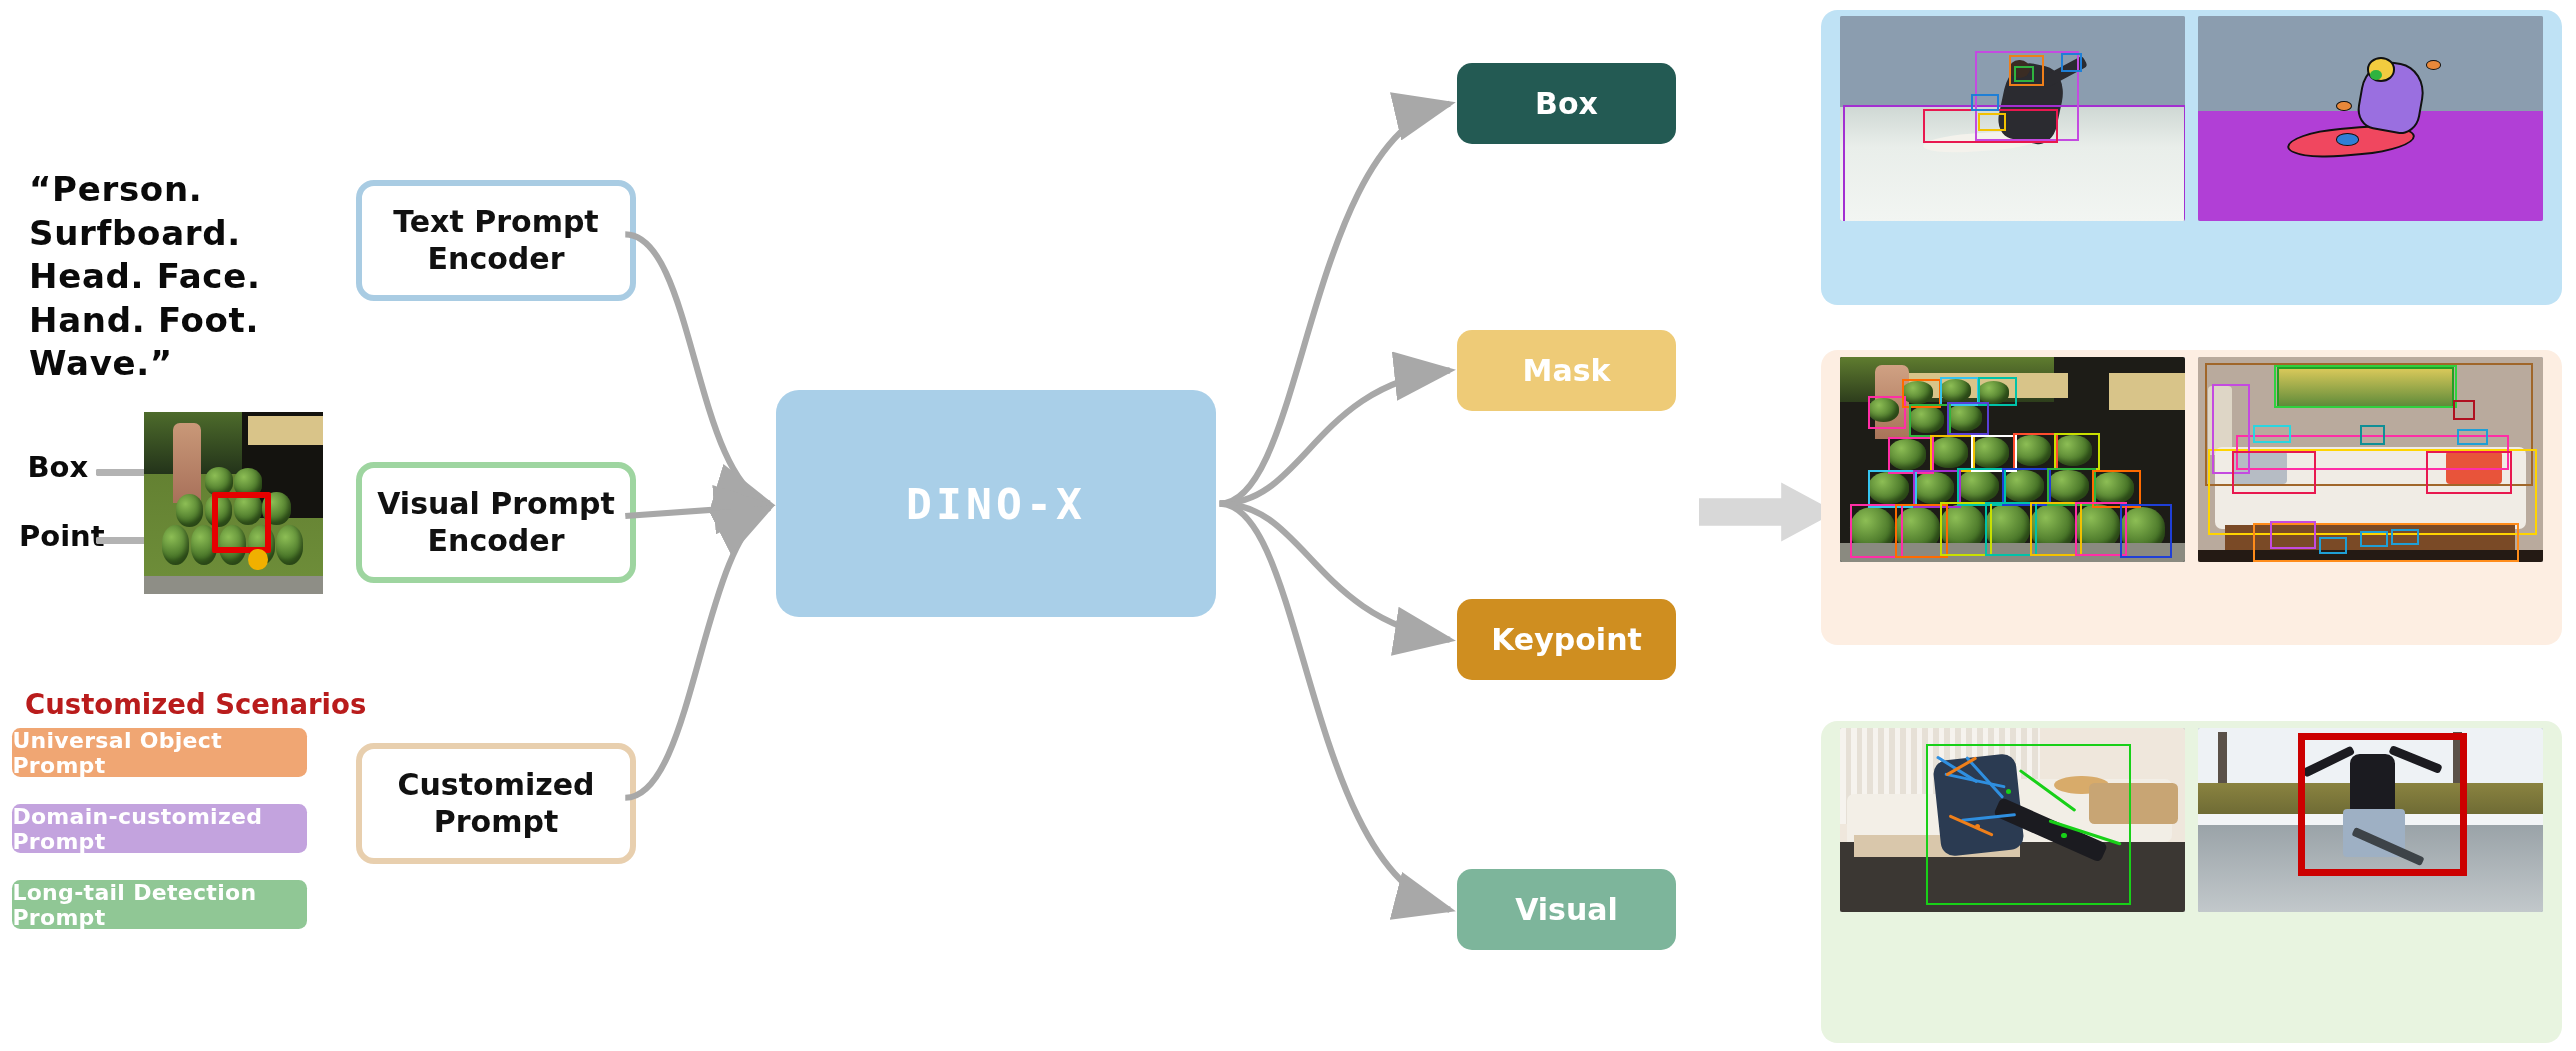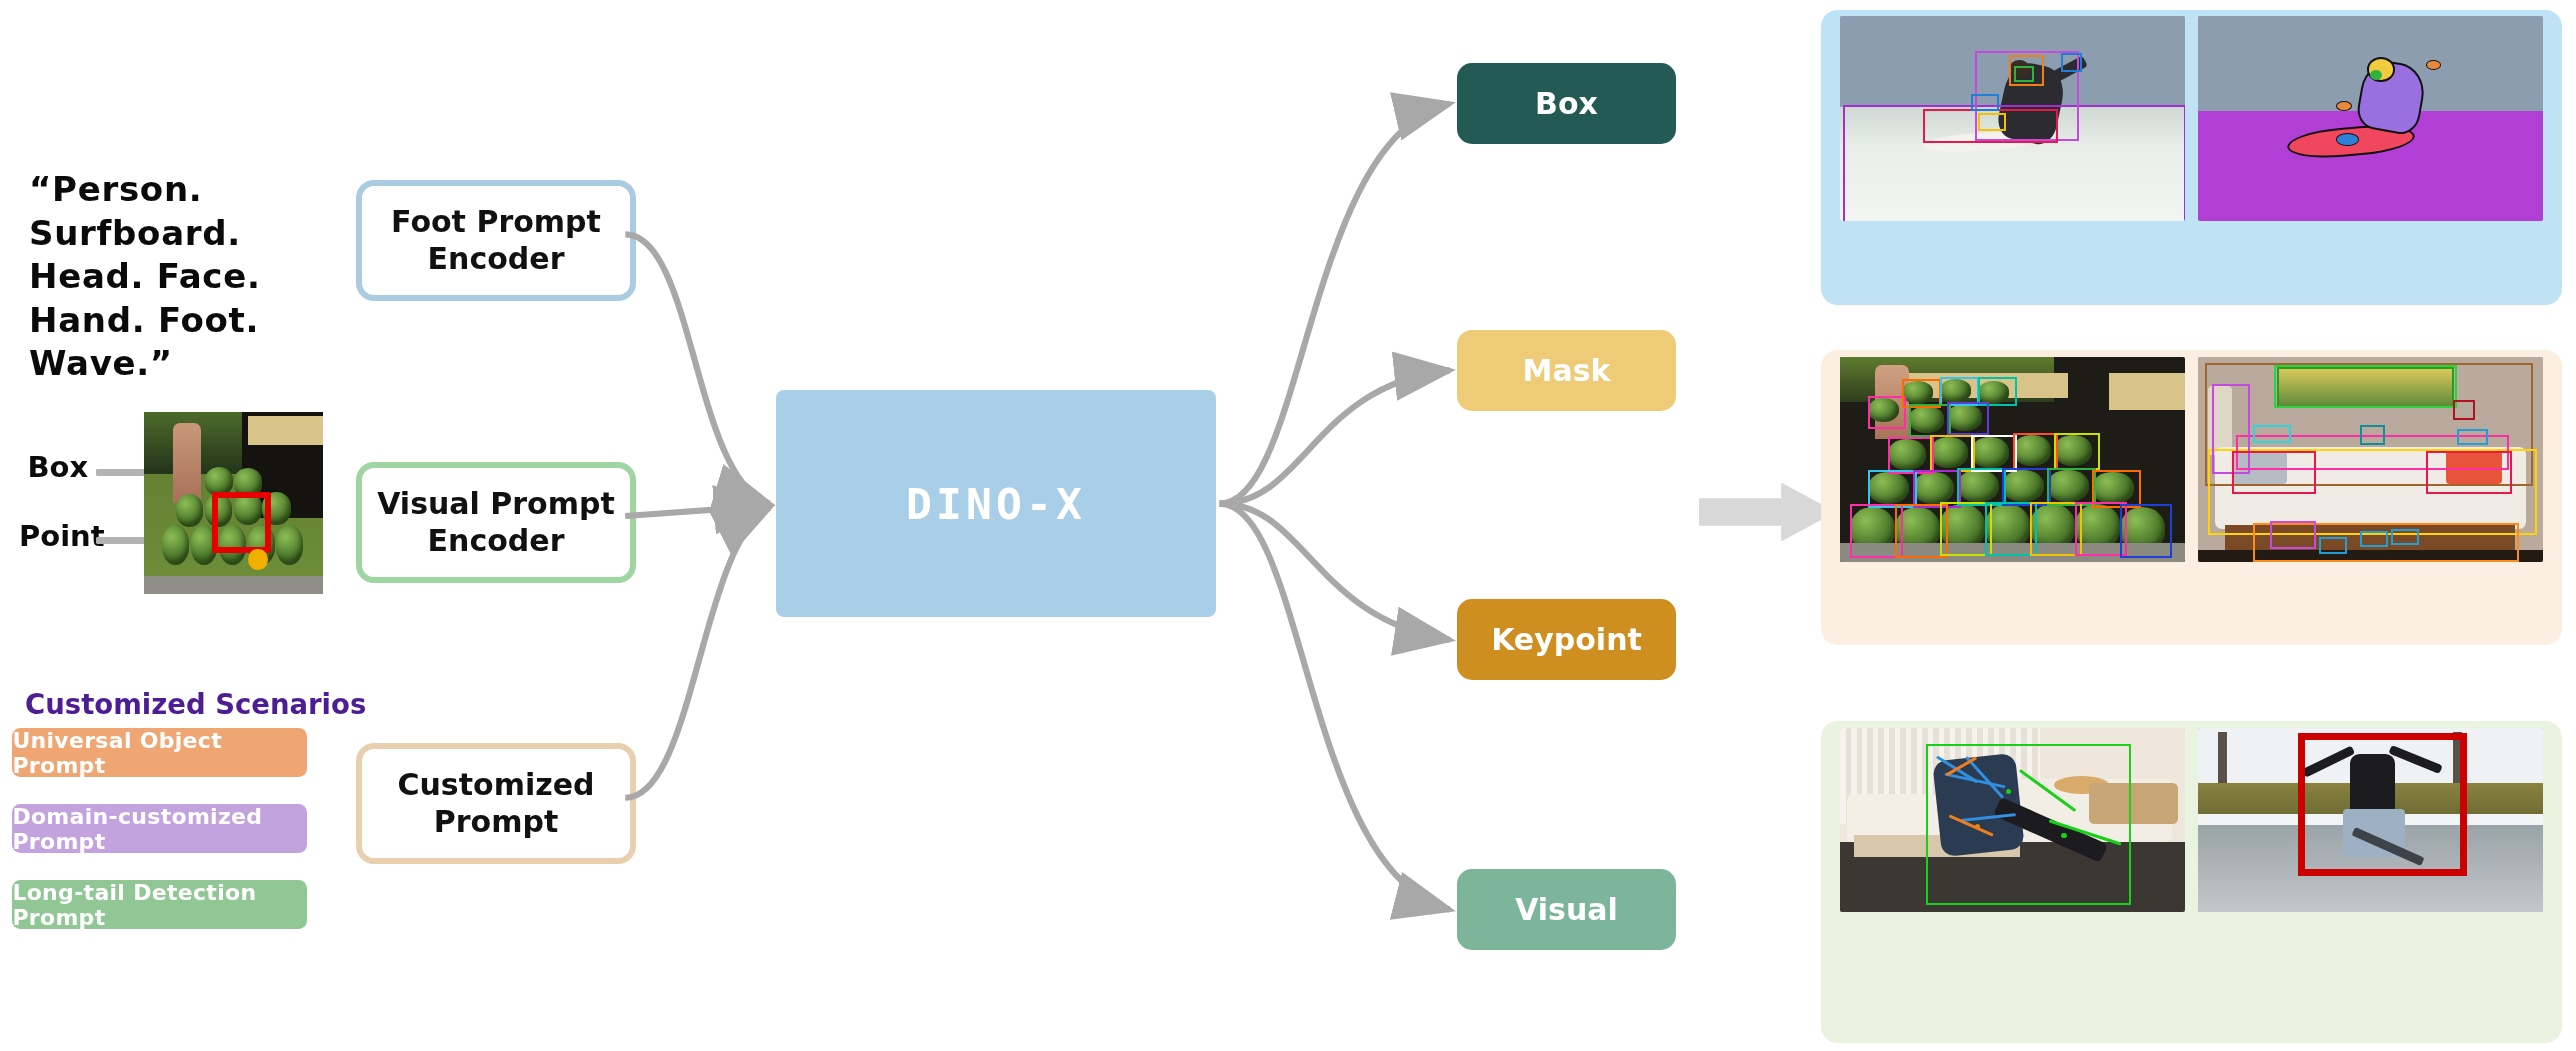--- a/index.html
+++ b/index.html
@@ -43,30 +43,30 @@
   .wm-ground{position:absolute;left:0;bottom:0;width:100%;height:10%;background:#8e8e86;}
   .melon{position:absolute;border-radius:50%/45%;
       background:radial-gradient(circle at 35% 30%,#8dbe55,#3f6b22 70%);
       box-shadow:inset -2.7px -4.1px 5.5px rgba(0,0,0,.35);}
   #vp-box{position:absolute;left:38%;top:44%;width:26%;height:27%;
       border:6.2px solid #e60000;border-radius:2.1px;}
   #vp-point{position:absolute;left:58%;top:75%;width:11%;height:12%;
       background:#f0b000;border-radius:50%;}
 
   
-  #cs-title{left:25px;top:688px;font-size:27.5px;font-weight:700;color:#4c1d95;}
+  #cs-title{left:25px;top:688px;font-size:27.5px;font-weight:700;color:#b91c1c;}
   .pill{width:295px;height:49px;border-radius:8.2px;display:flex;align-items:center;
         justify-content:center;font-size:22px;font-weight:700;color:#fff;
         letter-spacing:0.3px;}
   #pill-0{left:12.4px;top:728px;background:#f0a673;}
   #pill-1{left:12.4px;top:804px;background:#c3a3de;}
   #pill-2{left:12.4px;top:880px;background:#90c795;}
 
   
-  #model-box{left:776px;top:390px;width:440px;height:227px;border-radius:8px;
+  #model-box{left:776px;top:390px;width:440px;height:227px;border-radius:23px;
       background:#a9cfe8;display:flex;align-items:center;justify-content:center;
       font-size:43px;font-weight:700;color:#ffffff;letter-spacing:4.1px;
       font-family:"DejaVu Sans Mono","Liberation Mono",monospace;}
 
   
   .head{width:219px;height:81px;border-radius:15px;display:flex;align-items:center;
         justify-content:center;font-size:30px;font-weight:700;color:#fff;}
   #head-0{left:1457px;top:63px;background:#235a53;}
   #head-1{left:1457px;top:330px;background:#eecb77;}
   #head-2{left:1457px;top:599px;background:#cf8e20;}
@@ -220,21 +220,21 @@
   </div>
   <div id="vp-box"></div>
   <div id="vp-point"></div>
 </div>
 
 <div class="abs" id="cs-title">Customized Scenarios</div>
 <div class="abs pill" id="pill-0">Universal Object Prompt</div>
 <div class="abs pill" id="pill-1">Domain-customized Prompt</div>
 <div class="abs pill" id="pill-2">Long-tail Detection Prompt</div>
 
-<div class="abs enc" id="enc-text">Foot Prompt Encoder</div>
+<div class="abs enc" id="enc-text">Text Prompt Encoder</div>
 <div class="abs enc" id="enc-visual">Visual Prompt Encoder</div>
 <div class="abs enc" id="enc-custom">Customized Prompt</div>
 
 <svg class="abs" style="left:0;top:0;width:2576px;height:1052px;pointer-events:none" viewBox="0 0 3749 1531" width="2576" height="1052">
   <defs>
     <marker id="ah" markerWidth="10" markerHeight="8" refX="9" refY="4" orient="auto">
       <path d="M0,0 L10,4 L0,8 z" fill="#a8a8a8"></path>
     </marker>
   </defs>
   <g fill="none" stroke="#a8a8a8" stroke-width="9" marker-end="url(#ah)">

